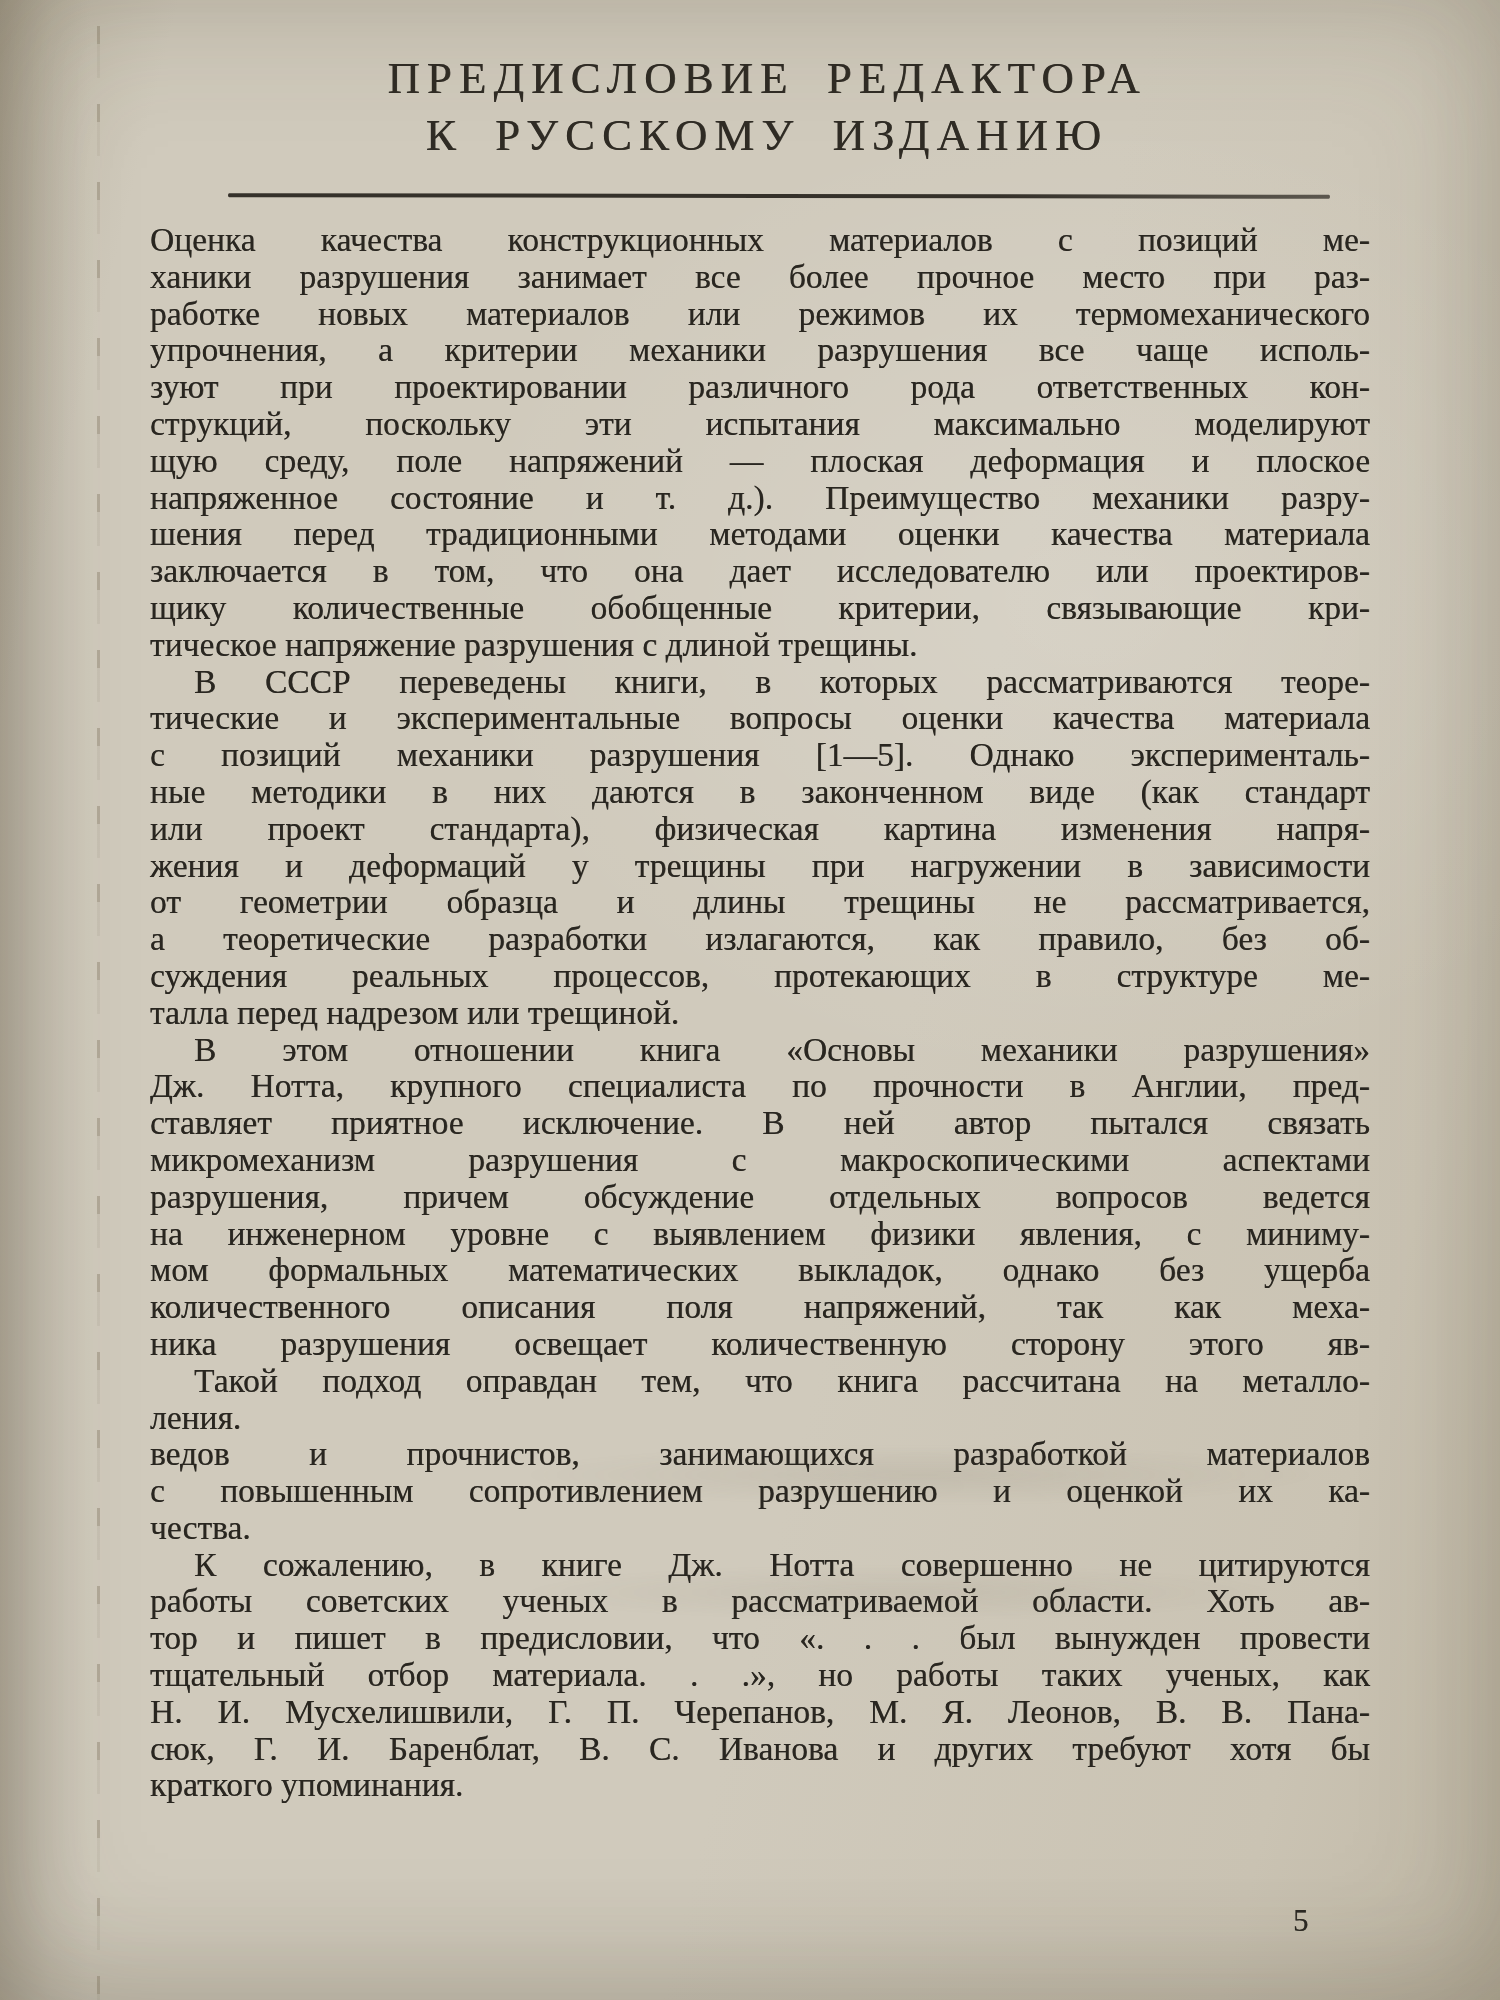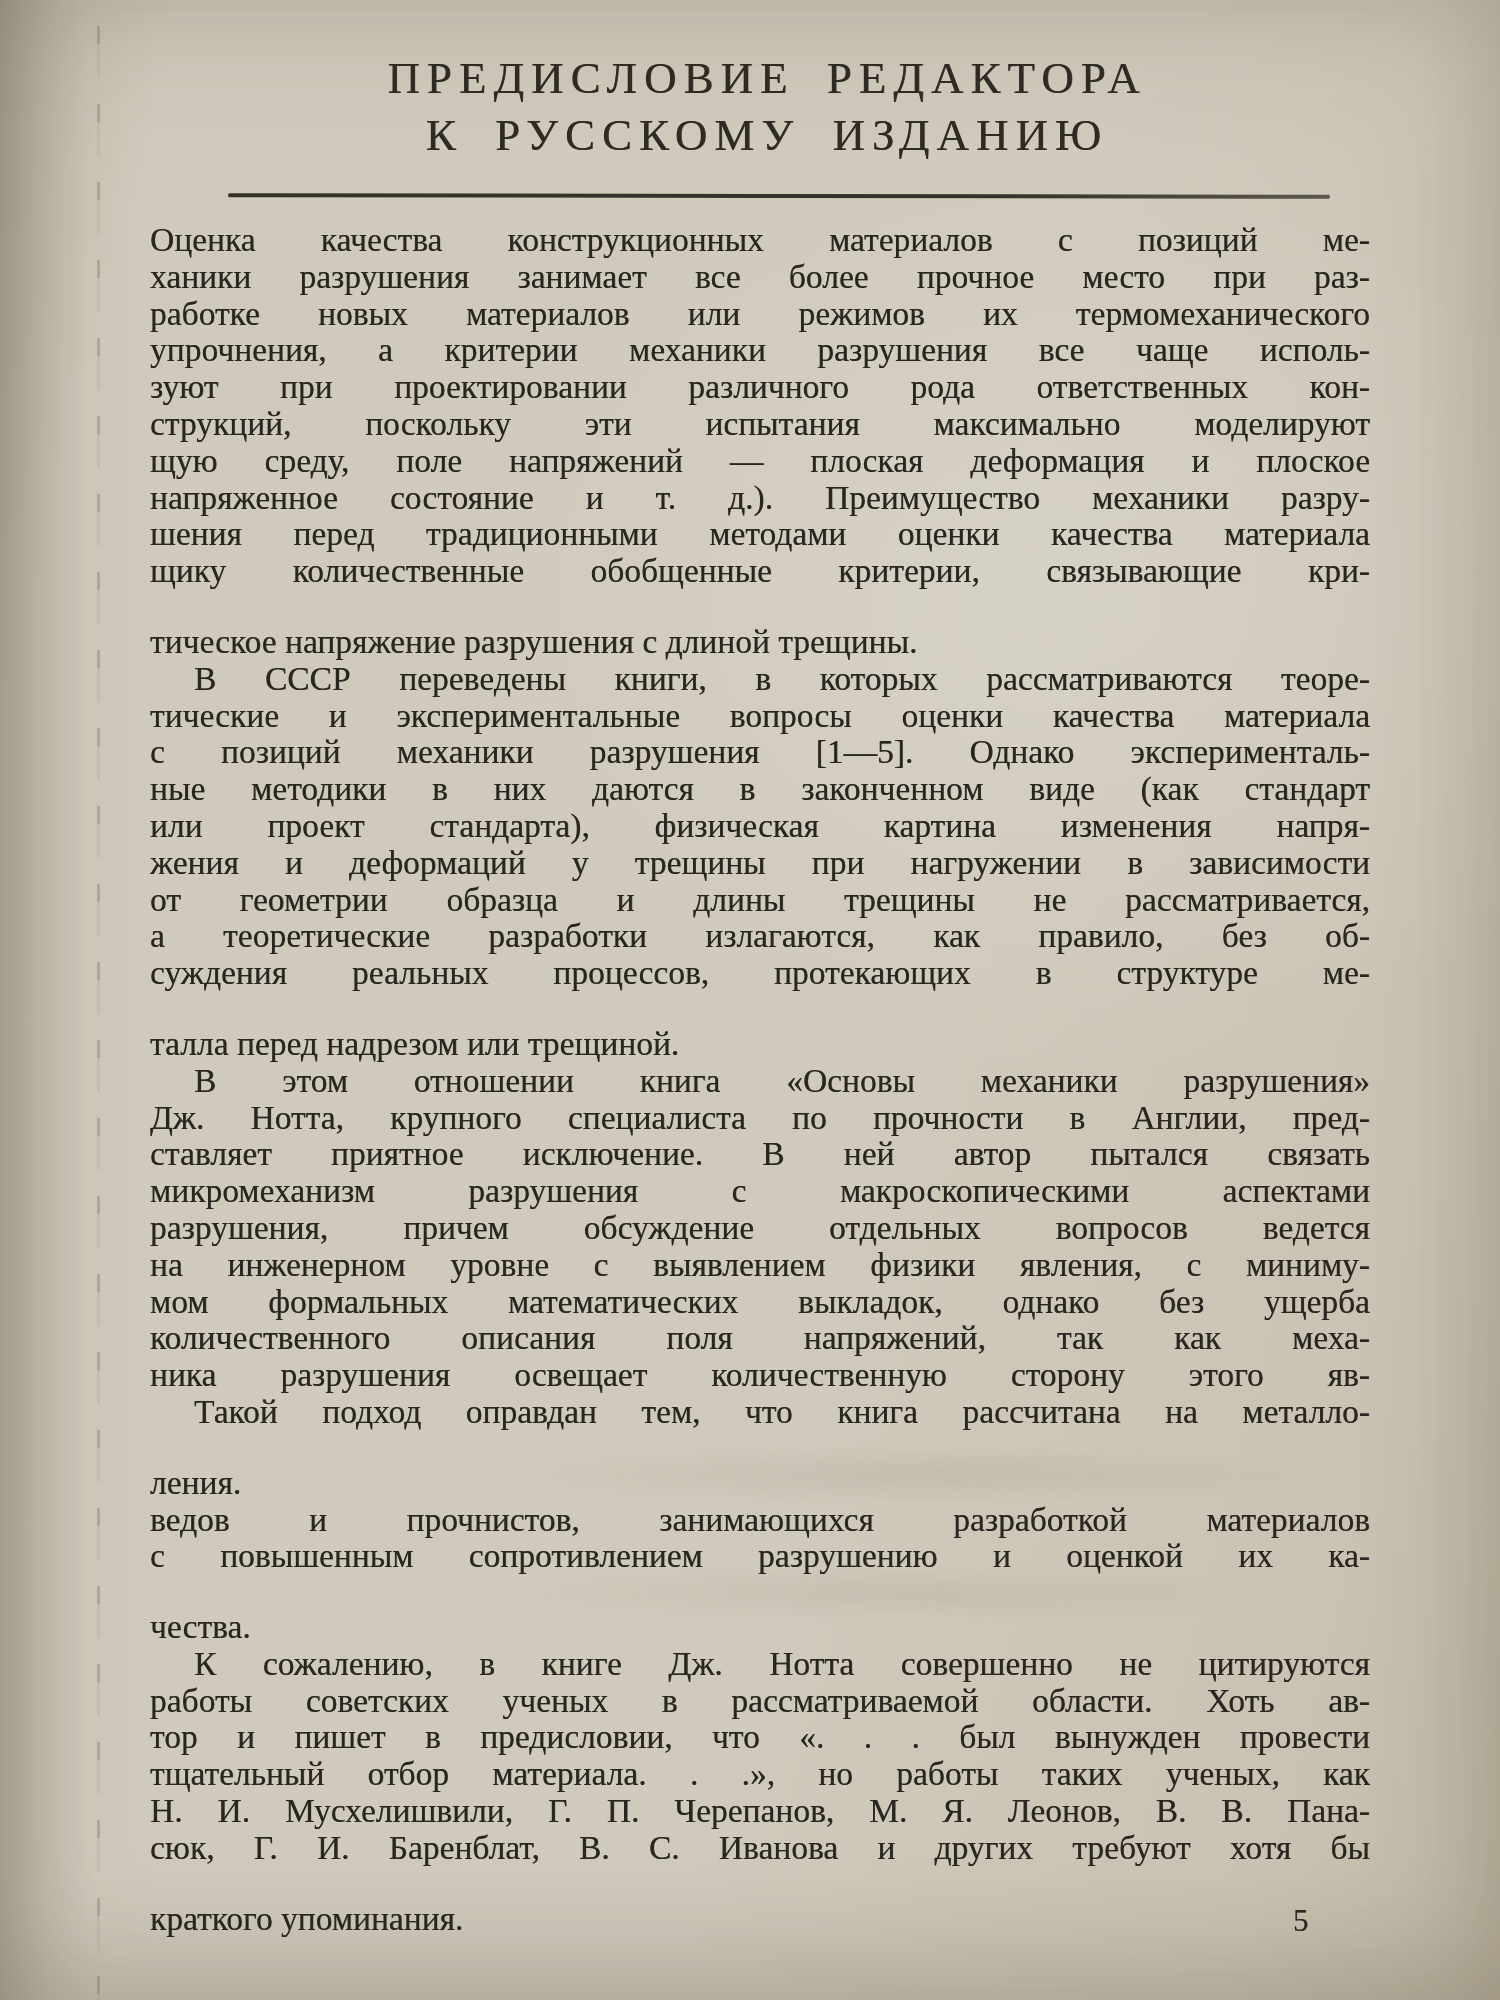--- a/index.html
+++ b/index.html
@@ -61,21 +61,21 @@
     font-size:33.5px;line-height:36.8px;
     color:var(--ink);
     text-shadow:0.35px 0 0 rgba(41,38,32,0.65);
   }
   .line{
     text-align:justify;
     text-align-last:justify;
     white-space:normal;
   }
   .line.indent{padding-left:44px;}
-  .line.last{text-align-last:left;margin-top:34px;}
+  .line.last{text-align-last:left;}
   .page-number{
     position:absolute;top:1903px;left:1293px;
     font-size:31px;color:#2b2822;
     text-shadow:0.3px 0 0 rgba(43,40,34,0.6);
   }
   
   .smudge{position:absolute;pointer-events:none;filter:blur(2px);}
   .smudge.s1{top:1445px;left:520px;width:800px;height:60px;
     background:radial-gradient(ellipse at 50% 50%, rgba(118,110,92,0.12), rgba(118,110,92,0) 70%);}
   .smudge.s2{top:1565px;left:520px;width:760px;height:55px;
@@ -97,20 +97,21 @@
   <div class="text-block" id="text-block">
       <div class="line">Оценка качества конструкционных материалов с позиций ме-</div>
       <div class="line">ханики разрушения занимает все более прочное место при раз-</div>
       <div class="line">работке новых материалов или режимов их термомеханического</div>
       <div class="line">упрочнения, а критерии механики разрушения все чаще исполь-</div>
       <div class="line">зуют при проектировании различного рода ответственных кон-</div>
       <div class="line">струкций, поскольку эти испытания максимально моделируют</div>
       <div class="line">щую среду, поле напряжений — плоская деформация и плоское</div>
       <div class="line">напряженное состояние и т. д.). Преимущество механики разру-</div>
       <div class="line">шения перед традиционными методами оценки качества материала</div>
+      <div class="line">заключается в том, что она дает исследователю или проектиров-</div>
       <div class="line">щику количественные обобщенные критерии, связывающие кри-</div>
       <div class="line last">тическое напряжение разрушения с длиной трещины.</div>
       <div class="line indent">В СССР переведены книги, в которых рассматриваются теоре-</div>
       <div class="line">тические и экспериментальные вопросы оценки качества материала</div>
       <div class="line">с позиций механики разрушения [1—5]. Однако эксперименталь-</div>
       <div class="line">ные методики в них даются в законченном виде (как стандарт</div>
       <div class="line">или проект стандарта), физическая картина изменения напря-</div>
       <div class="line">жения и деформаций у трещины при нагружении в зависимости</div>
       <div class="line">от геометрии образца и длины трещины не рассматривается,</div>
       <div class="line">а теоретические разработки излагаются, как правило, без об-</div>

